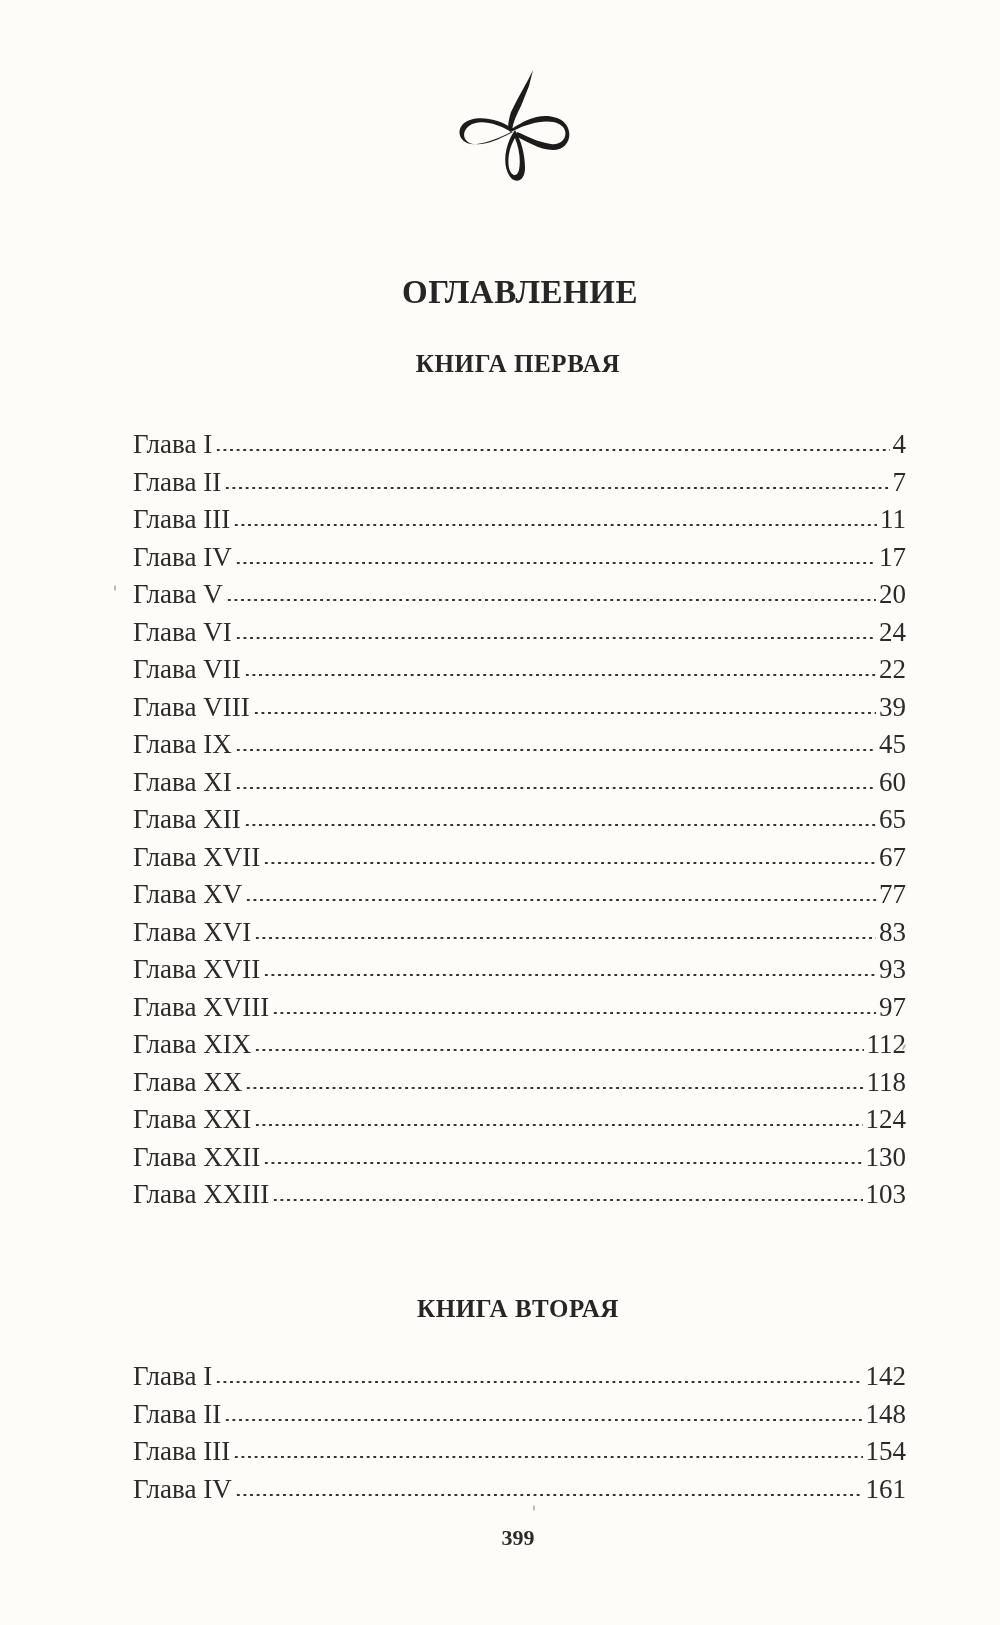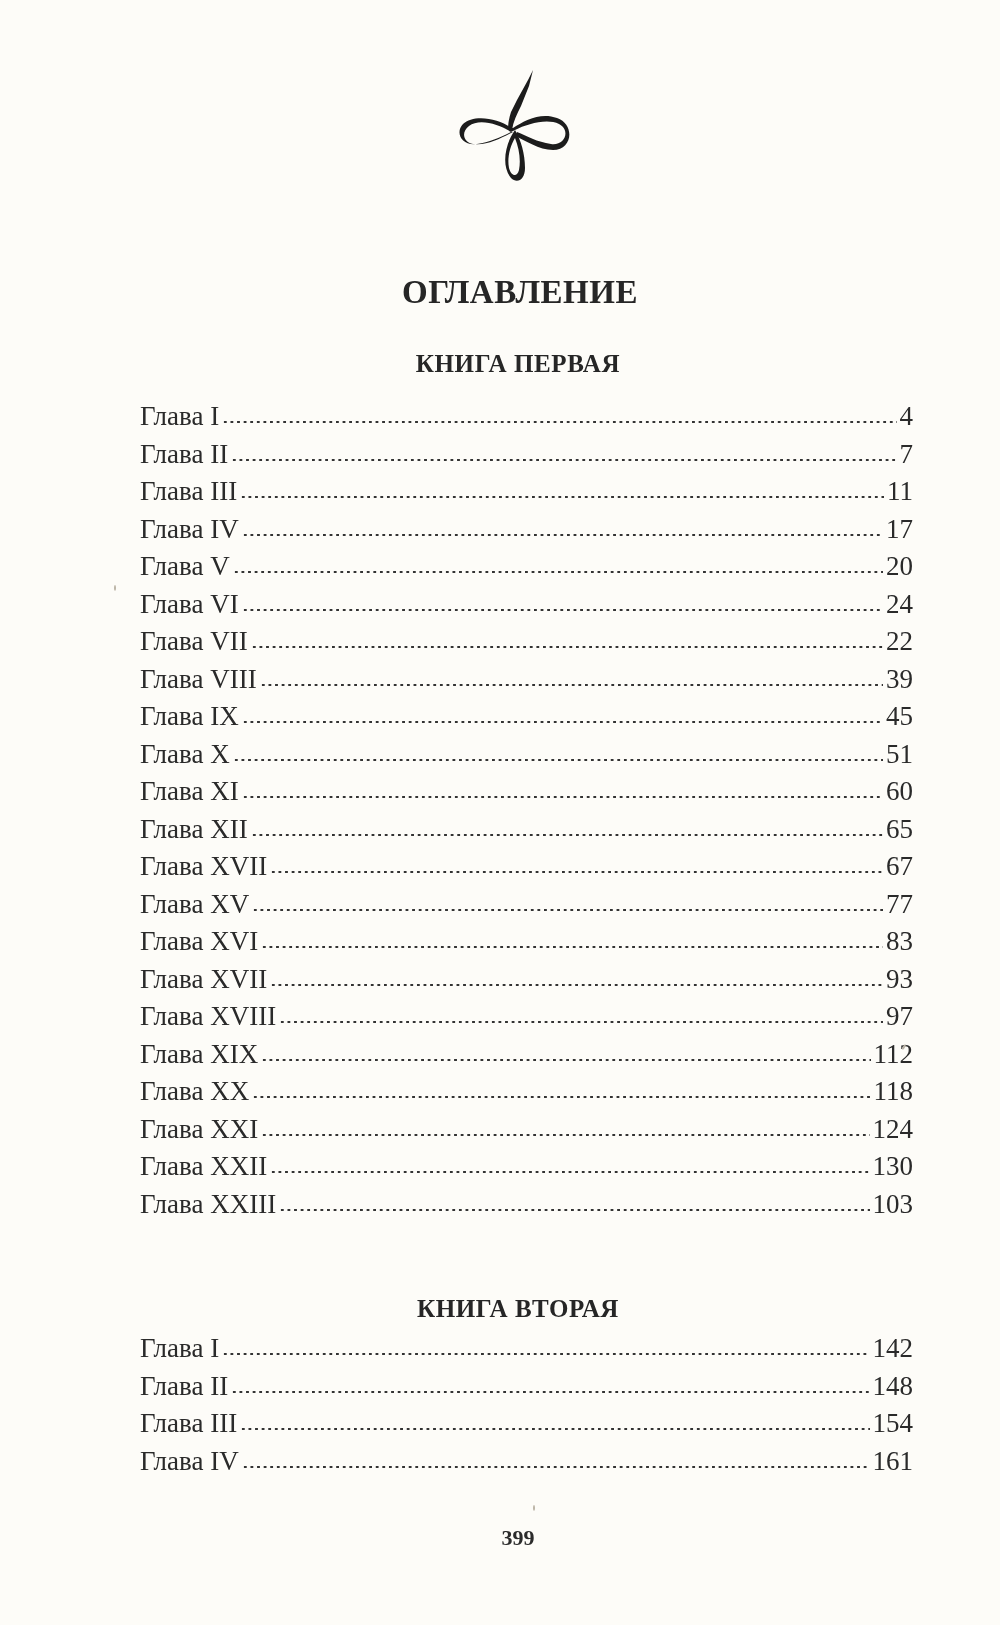--- a/index.html
+++ b/index.html
@@ -10,21 +10,21 @@
   }
   .ornament { position:absolute; left:455px; top:66px; width:120px; height:118px; }
   .title {
     position:absolute; left:0; width:1040px; top:274px; text-align:center;
     font-weight:bold; font-size:33px; letter-spacing:0.5px; color:#262626;
   }
   .book-heading {
     position:absolute; left:0; width:1036px; text-align:center;
     font-weight:bold; font-size:25px; letter-spacing:0.6px; color:#262626;
   }
-  .toc { position:absolute; left:140px; width:773px; }
+  .toc { position:absolute; left:133px; width:773px;margin-top:28px; }
   .row {
     display:flex; align-items:baseline; height:37.5px; line-height:37.5px;
     font-size:27px; color:#2a2a2a;
   }
   .row .label { white-space:nowrap; }
   .row .leader {
     flex:1; margin:0 3px; height:4px; align-self:baseline; position:relative; top:-1px;
     background-image: radial-gradient(circle, #333 1.1px, transparent 1.4px);
     background-size:6.6px 4px; background-repeat:repeat-x; background-position:left center;
   }
@@ -86,25 +86,20 @@
     </div>
   <div class="row">
       <span class="label">Глава VIII</span>
       <span class="leader"></span>
       <span class="page">39</span>
     </div>
   <div class="row">
       <span class="label">Глава IX</span>
       <span class="leader"></span>
       <span class="page">45</span>
-    </div>
-  <div class="row">
-      <span class="label">Глава X</span>
-      <span class="leader"></span>
-      <span class="page">51</span>
     </div>
   <div class="row">
       <span class="label">Глава XI</span>
       <span class="leader"></span>
       <span class="page">60</span>
     </div>
   <div class="row">
       <span class="label">Глава XII</span>
       <span class="leader"></span>
       <span class="page">65</span>

